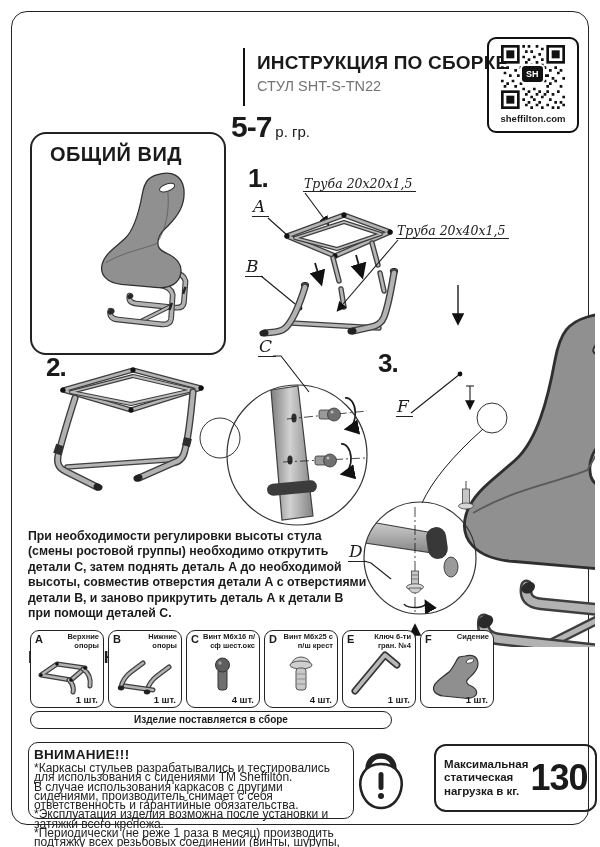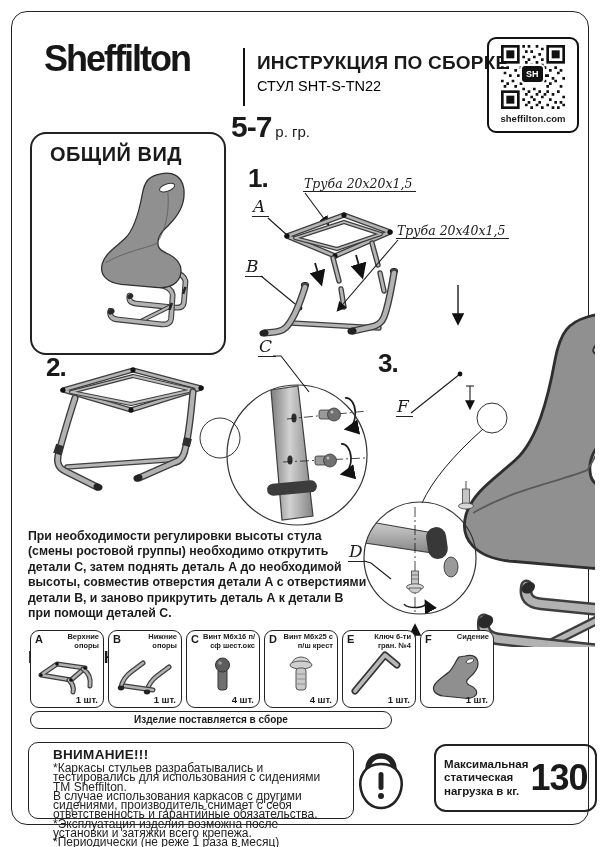--- a/index.html
+++ b/index.html
@@ -7,21 +7,21 @@
         font-family:"Liberation Sans",sans-serif;color:#1a1a1a;}
   .abs{position:absolute;}
   .noselect{pointer-events:none;}
   
   .page-border{left:11px;top:11px;width:576px;height:812px;border:1.6px solid #222;border-radius:16px;}
   
   .logo{left:44px;top:38px;font-size:36px;font-weight:bold;letter-spacing:-2px;color:#161616;}
   .tagline{left:50px;top:88px;font-size:11.5px;font-weight:bold;letter-spacing:1.4px;color:#161616;}
   .hdr-divider{left:243px;top:48px;width:2px;height:58px;background:#111;}
   .doc-title{left:257px;top:52px;font-size:19px;font-weight:bold;letter-spacing:.2px;}
-  .doc-subtitle{left:257px;top:78px;font-size:14.5px;color:#000000;}
+  .doc-subtitle{left:257px;top:78px;font-size:14.5px;color:#737373;}
   
   .qr-box{left:487px;top:37px;width:92px;height:96px;border:2px solid #111;border-radius:9px;box-sizing:border-box;}
   .qr-svg{left:12px;top:6px;}
   .qr-logo{left:33px;top:27px;background:#111;color:#fff;font-size:9px;font-weight:bold;
            padding:3px 4px;border-radius:3px;box-shadow:0 0 0 2px #fff;}
   .qr-caption{left:0;top:74px;width:88px;text-align:center;font-size:9.5px;font-weight:bold;}
   
   .age{left:231px;top:110px;}
   .age-num{font-size:30px;font-weight:bold;letter-spacing:-1px;}
   .age-suffix{font-size:15px;margin-left:4px;}
@@ -39,21 +39,21 @@
   .kit-title{left:28px;top:608px;font-size:17px;font-weight:bold;letter-spacing:.4px;margin-top:40px;}
   .part-box{top:630px;width:74px;height:78px;border:1.6px solid #222;border-radius:9px;box-sizing:border-box;background:#fff;}
   .part-head{position:absolute;left:0;top:0;width:100%;display:flex;justify-content:space-between;align-items:flex-start;box-sizing:border-box;padding:2px 4px 0 4px;}
   .part-letter{font-size:11px;font-weight:bold;}
   .part-name{font-size:7.5px;font-weight:bold;text-align:right;line-height:8.6px;max-width:52px;}
   .part-qty{position:absolute;right:5px;bottom:2px;font-size:9.5px;font-weight:bold;}
   .part-icon{position:absolute;left:2px;top:24px;}
   .kit-note{left:30px;top:711px;width:362px;height:18px;border:1.6px solid #222;border-radius:9px;box-sizing:border-box;
             text-align:center;font-size:10px;font-weight:bold;line-height:15px;}
   
-  .warn-box{left:28px;top:742px;width:326px;height:77px;border:1.6px solid #222;border-radius:10px;box-sizing:border-box;padding:4px 24px;}
+  .warn-box{left:28px;top:742px;width:326px;height:77px;border:1.6px solid #222;border-radius:10px;box-sizing:border-box;padding:4px 5px;}
   .warn-title{font-size:13.5px;font-weight:bold;letter-spacing:.3px;}
   .warn-text{margin-top:2px;font-size:12px;line-height:9.3px;color:#222;white-space:pre-line;}
   
   .load-box{left:414px;top:744px;width:163px;height:68px;border:2px solid #222;border-radius:12px;box-sizing:border-box;
             display:flex;align-items:center;padding:0 8px;margin-left:20px;}
   .load-label{font-size:11.5px;font-weight:bold;line-height:13.5px;width:90px;}
   .load-value{font-size:36px;font-weight:bold;letter-spacing:-1px;margin-left:2px;}
   
   .tube-o{fill:none;stroke:#3e3e3e;stroke-width:7.2;stroke-linecap:round;stroke-linejoin:round;}
   .tube-i{fill:none;stroke:#b2b2b2;stroke-width:4.4;stroke-linecap:round;stroke-linejoin:round;}
@@ -89,21 +89,20 @@
 
         <path d="M100,6 C120,0 132,8 134,24 C136,44 126,58 114,70 C104,79 100,86 102,95 C103,99 106,101 112,104 C126,110 132,119 130,130 C128,142 116,148 102,147 L56,143 C38,141 28,131 32,117 C36,104 48,97 60,86 C72,75 78,52 82,30 C85,14 90,9 100,6 Z" fill="#909090" stroke="#2f2f2f" stroke-width="1.6"></path>
         <path d="M36,116 C60,102 86,98 100,92 C112,74 116,50 114,28" fill="none" stroke="#5a5a5a" stroke-width="1"></path>
         <ellipse cx="113" cy="22" rx="10" ry="4.5" fill="#ffffff" stroke="#333" stroke-width="1.2" transform="rotate(-20 113 22)"></ellipse>
       </symbol>
     </defs>
   </svg>
 
   <div class="abs page-border"></div>
 
-  <div class="abs logo">Sheffilton</div>
   <div class="abs hdr-divider"></div>
   <div class="abs doc-title">ИНСТРУКЦИЯ ПО СБОРКЕ</div>
   <div class="abs doc-subtitle">СТУЛ SHT-S-TN22</div>
 
   <div class="abs qr-box">
     <svg class="abs qr-svg" width="64" height="64" viewBox="0 0 72 72">
       <g fill="#111">
         <rect x="0" y="0" width="21" height="21"></rect>
           <rect x="51" y="0" width="21" height="21"></rect>
           <rect x="0" y="51" width="21" height="21"></rect>

